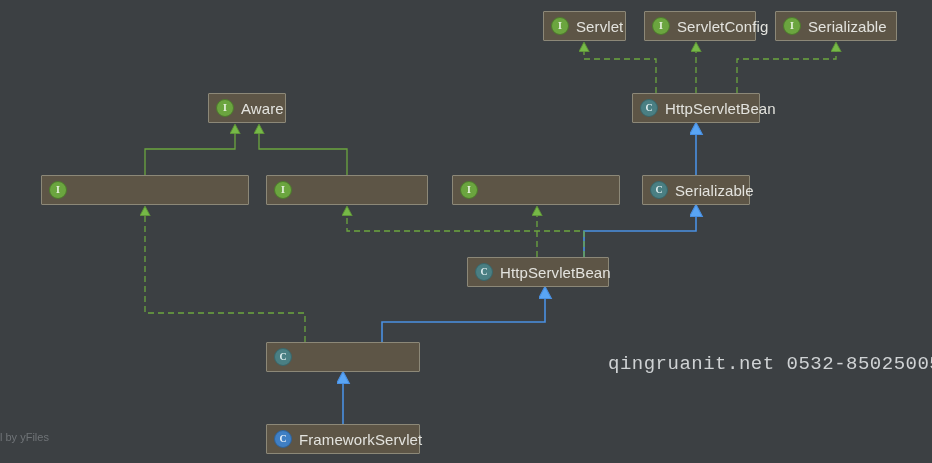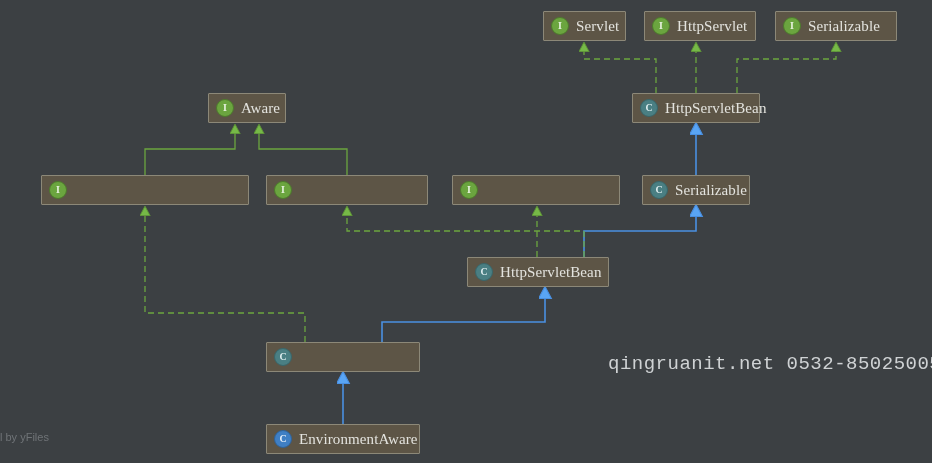--- a/index.html
+++ b/index.html
@@ -34,21 +34,20 @@
     border: 1px solid #8c8878;
     border-radius: 1px;
     white-space: nowrap;
     z-index: 5;
   }
   .node-label {
     font-size: 15px;
     color: #e3e3de;
     letter-spacing: .1px;
     line-height: 1;
-    font-family: Liberation Serif, serif;
   }
   .node-icon {
     flex: 0 0 auto;
     width: 16px;
     height: 16px;
     border-radius: 50%;
     display: flex;
     align-items: center;
     justify-content: center;
     font-size: 10px;
@@ -149,21 +148,21 @@
     </g>
   </svg>
 
   <div class="node" style="left:543px;top:11px;width:83px;">
     <span class="node-icon icon-interface">I</span>
     <span class="node-label">Servlet</span>
   </div>
 
   <div class="node" style="left:644px;top:11px;width:112px;">
     <span class="node-icon icon-interface">I</span>
-    <span class="node-label">HttpServlet</span>
+    <span class="node-label">ServletConfig</span>
   </div>
 
   <div class="node" style="left:775px;top:11px;width:122px;">
     <span class="node-icon icon-interface">I</span>
     <span class="node-label">Serializable</span>
   </div>
 
   <div class="node" style="left:208px;top:93px;width:78px;">
     <span class="node-icon icon-interface">I</span>
     <span class="node-label">Aware</span>
@@ -195,20 +194,20 @@
     <span class="node-icon icon-abstract-class">C</span>
     <span class="node-label">HttpServletBean</span>
   </div>
 
   <div class="node" style="left:266px;top:342px;width:154px;">
     <span class="node-icon icon-abstract-class">C</span>
   </div>
 
   <div class="node" style="left:266px;top:424px;width:154px;">
     <span class="node-icon icon-class">C</span>
-    <span class="node-label">EnvironmentAware</span>
+    <span class="node-label">FrameworkServlet</span>
   </div>
 
   <div id="watermark" style="left:608px;top:353px;">qingruanit.net 0532-85025005</div>
 
   <div id="yfiles-credit" style="left:0px;top:431px;">l by yFiles</div>
 
 </div>
 
 </body></html>

